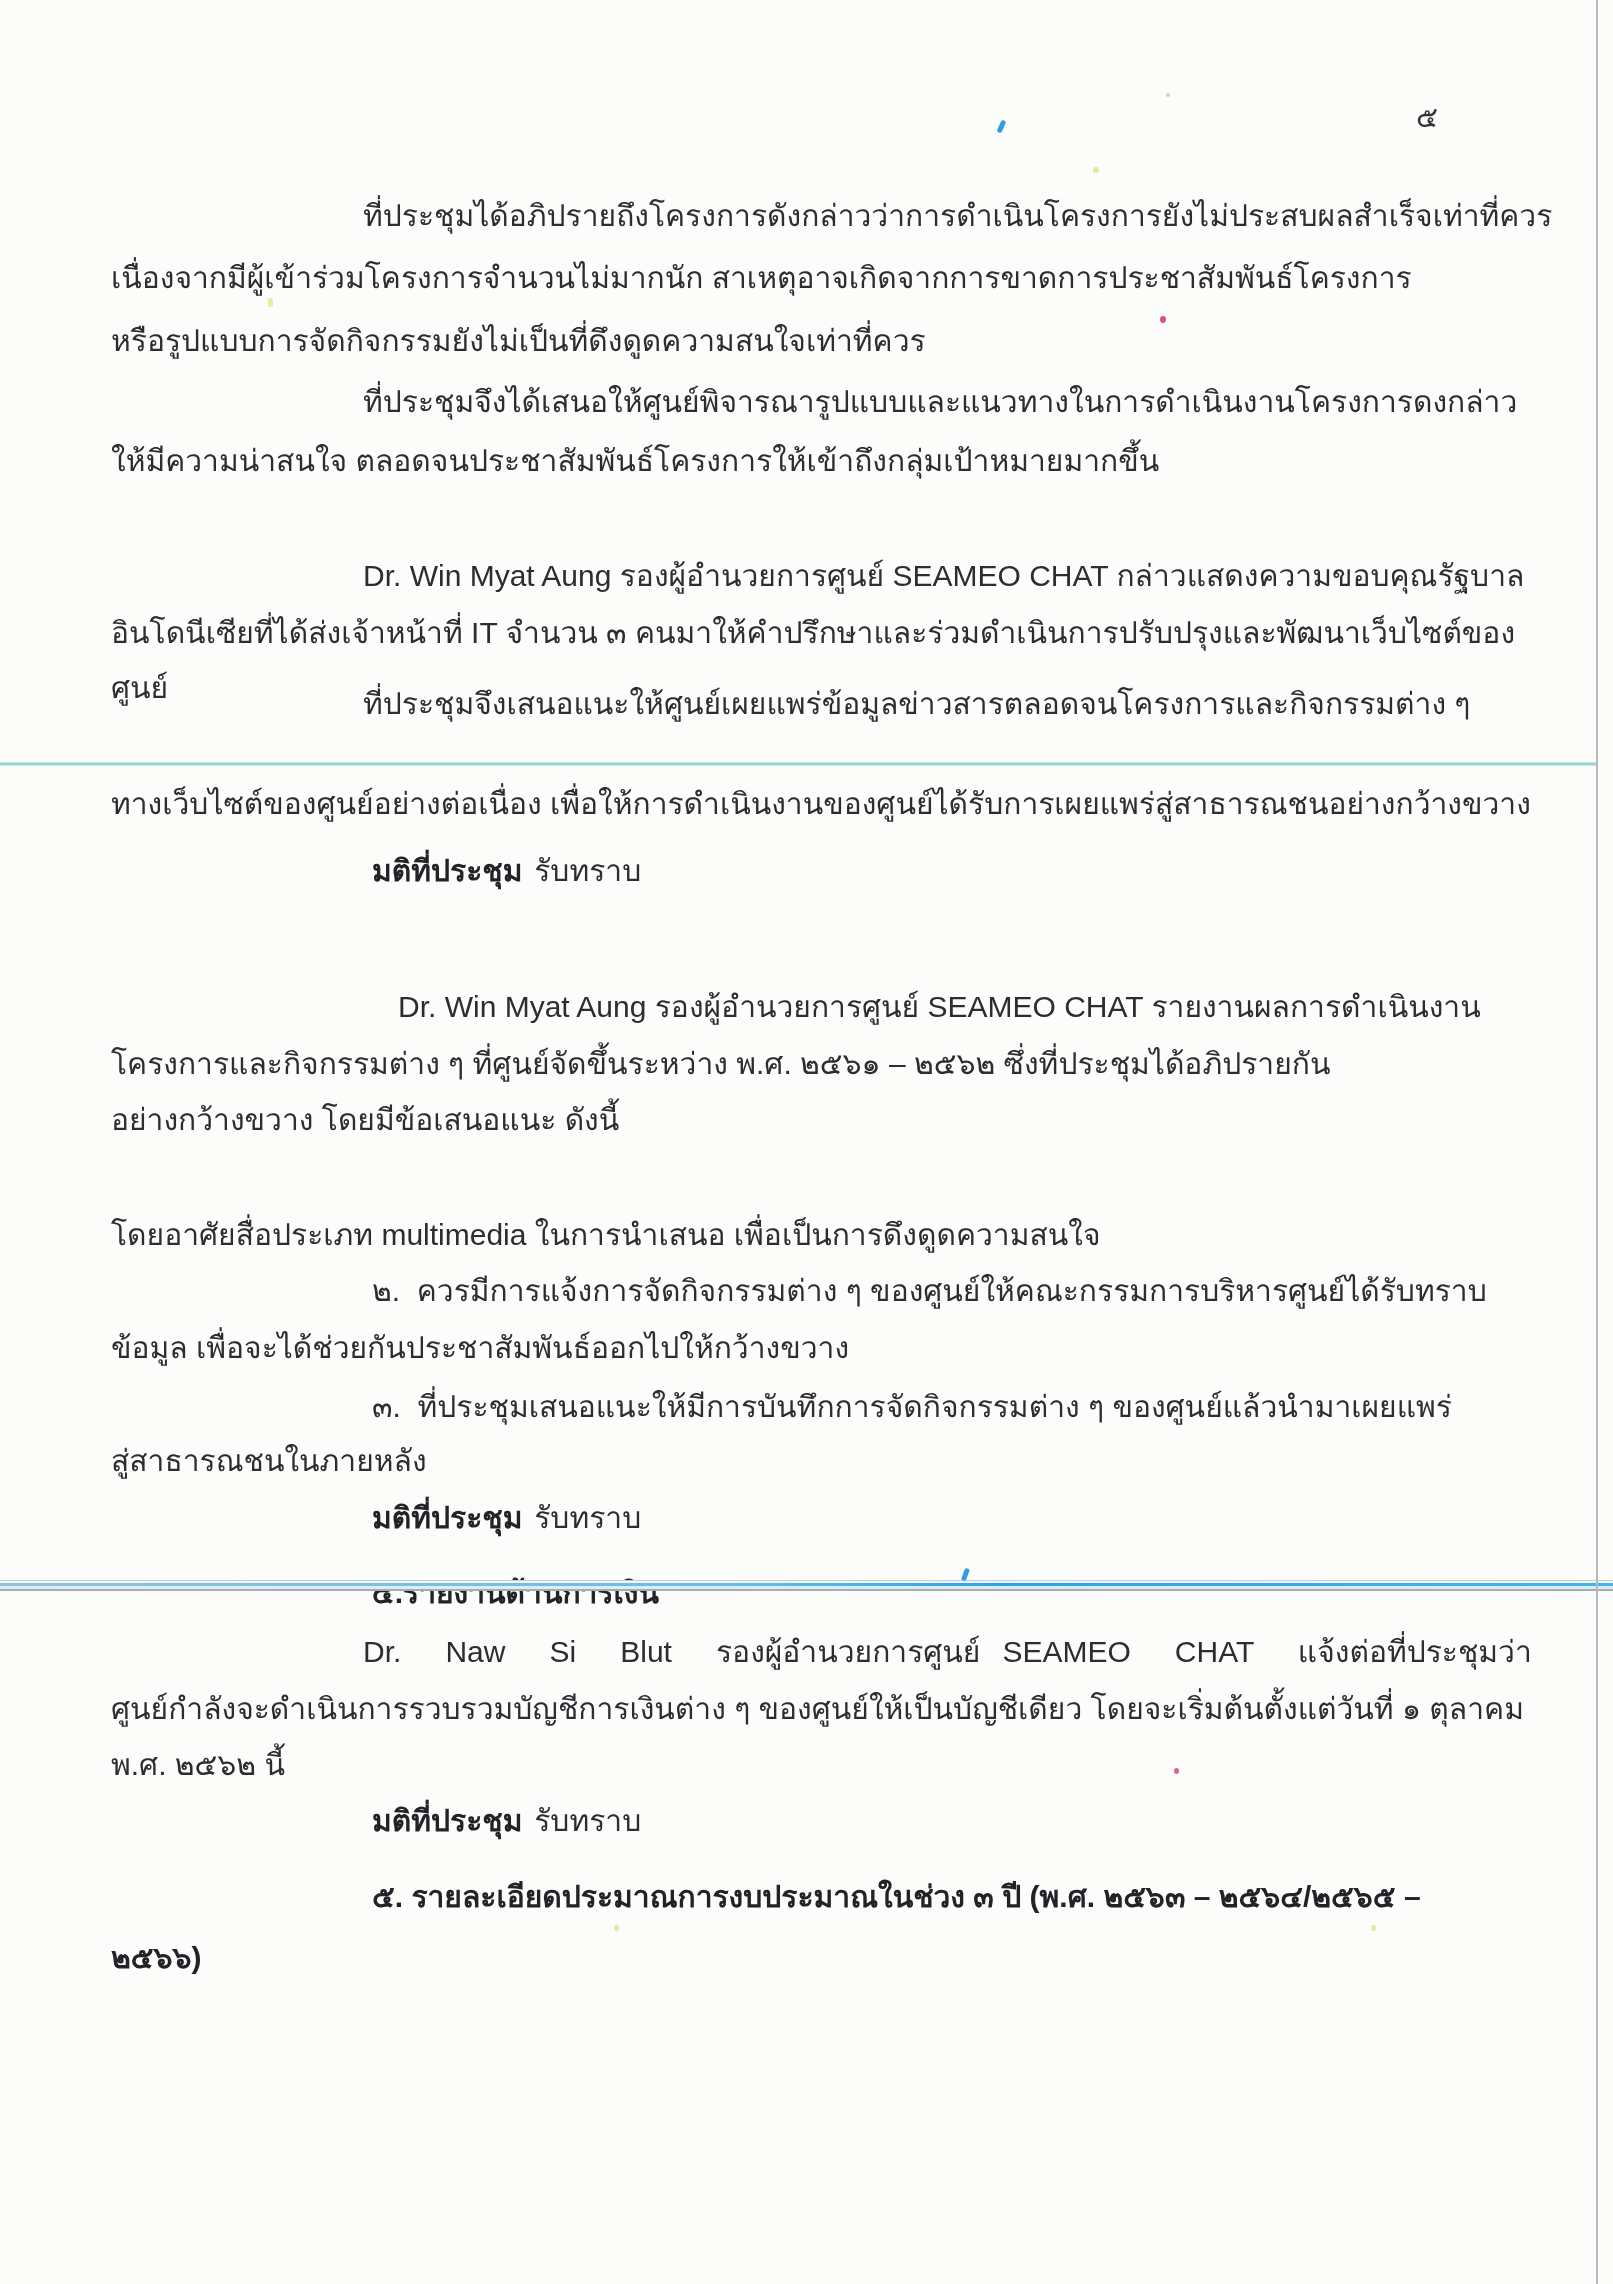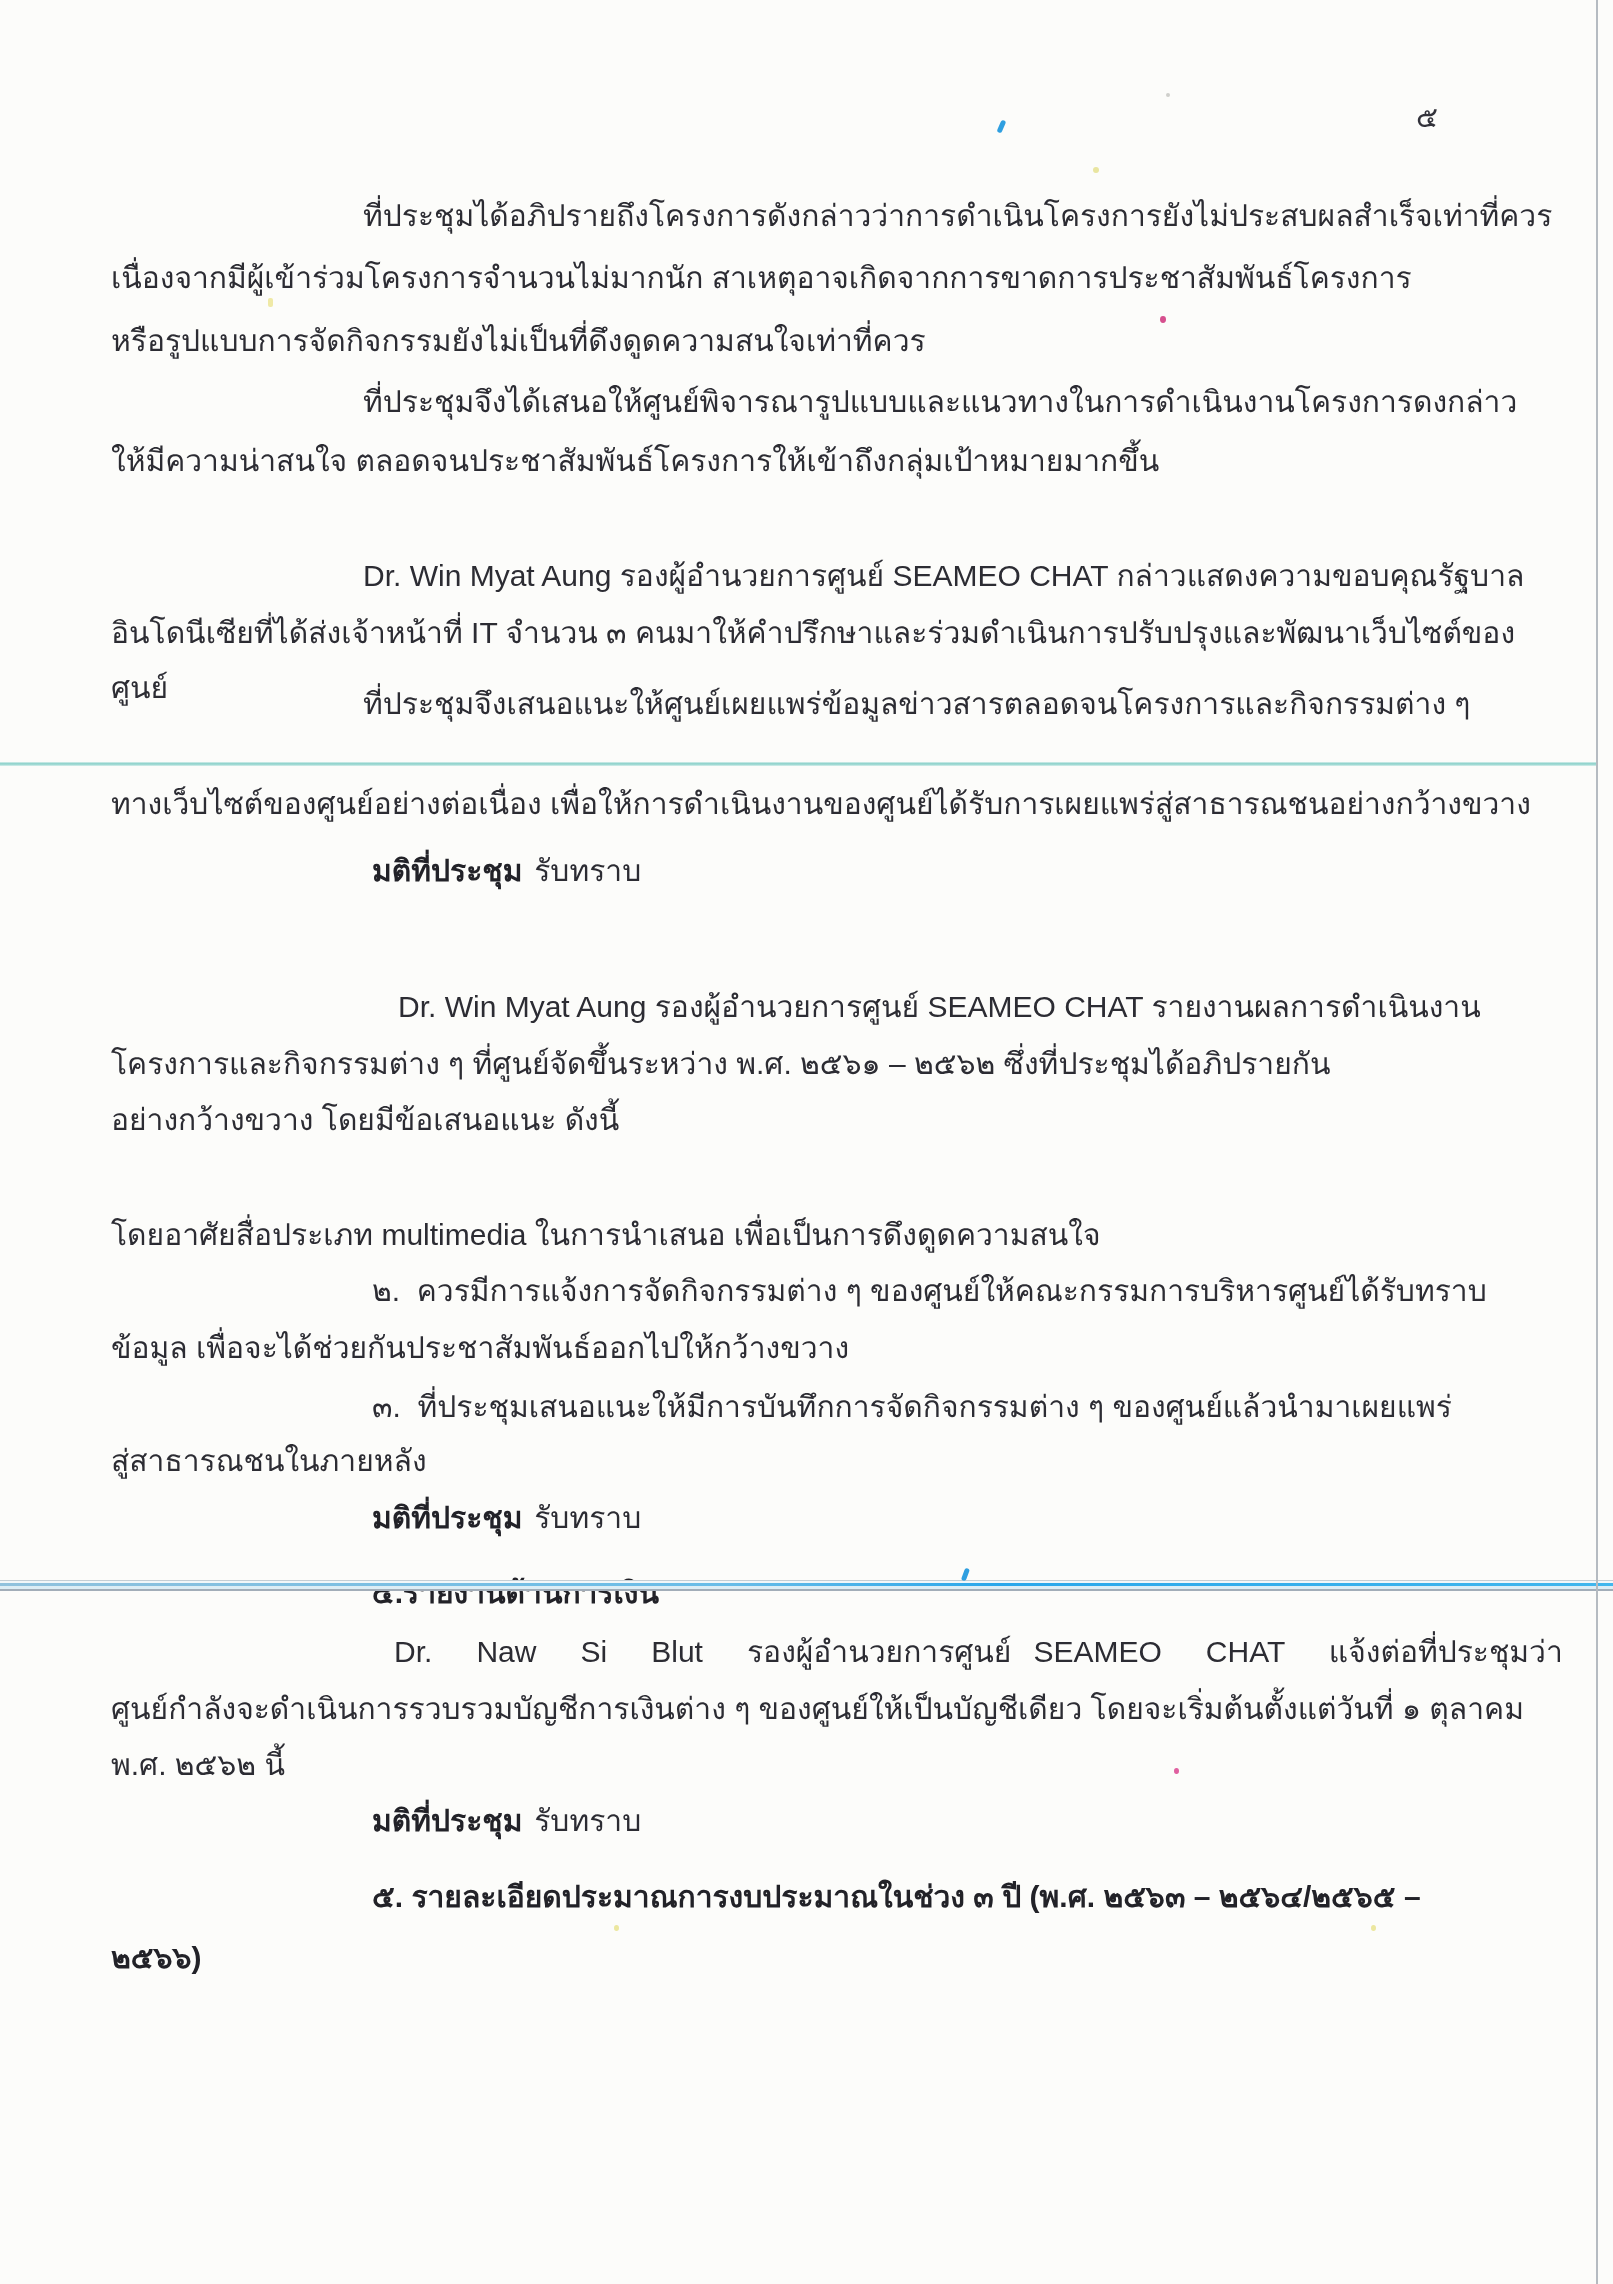--- a/index.html
+++ b/index.html
@@ -16,21 +16,21 @@
     font-size:30px;
     line-height:39px;
     white-space:pre;
     color:#2c2c33;
   }
   .flush{left:111px;}
   .indent-a{left:363px;}
   .indent-b{left:372px;text-align:right;}
   .indent-c{left:390px;margin-left:8px;}
   .bold{font-weight:700;color:#222228;}
-  .wide{word-spacing:13.7px;margin-left:31px;}
+  .wide{word-spacing:13.7px;}
   .res-label{font-weight:700;color:#222228;}
   .res-value{margin-left:11.8px;}
   .page-number{
     position:absolute;top:94px;left:1416px;
     font-size:29px;color:#32323a;
   }
   
   .scan-vline{
     position:absolute;top:0;left:1596px;width:2px;height:2285px;
     background:#b5bbc1;

